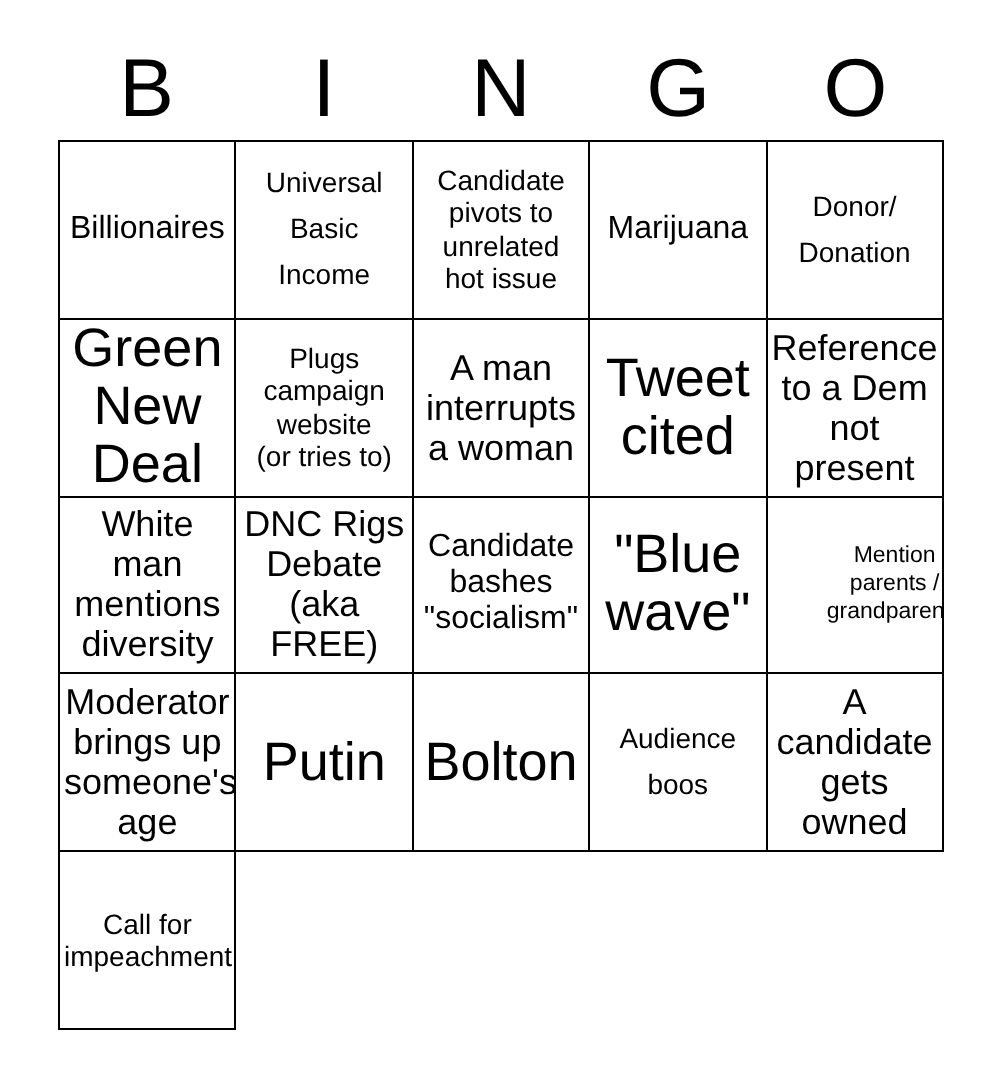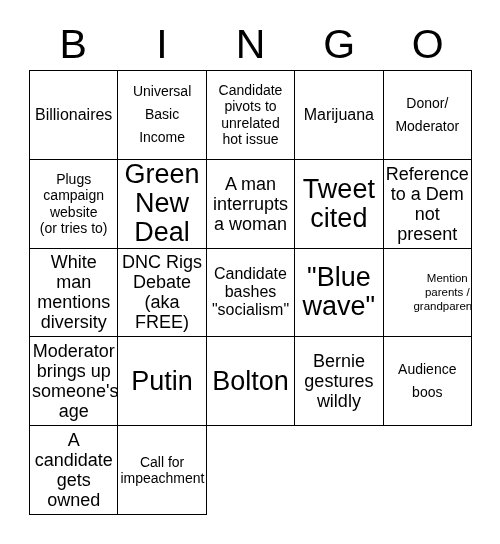--- a/index.html
+++ b/index.html
@@ -116,33 +116,33 @@
         <span class="cell-text">Candidate
 pivots to
 unrelated
 hot issue</span>
       </div>
       <div class="bingo-cell fs-sm">
         <span class="cell-text">Marijuana</span>
       </div>
       <div class="bingo-cell fs-lg">
         <span class="cell-text">Donor/
-Moderator</span>
+Donation</span>
+      </div>
+      <div class="bingo-cell fs-xxl">
+        <span class="cell-text">Green
+New
+Deal</span>
       </div>
       <div class="bingo-cell fs-xs">
         <span class="cell-text">Plugs
 campaign
 website
 (or tries to)</span>
       </div>
-      <div class="bingo-cell fs-xxl">
-        <span class="cell-text">Green
-New
-Deal</span>
-      </div>
       <div class="bingo-cell fs-md">
         <span class="cell-text">A man
 interrupts
 a woman</span>
       </div>
       <div class="bingo-cell fs-xxl">
         <span class="cell-text">Tweet
 cited</span>
       </div>
       <div class="bingo-cell fs-md">
@@ -182,25 +182,20 @@
 brings up
 someone's
 age</span>
       </div>
       <div class="bingo-cell fs-xxl">
         <span class="cell-text">Putin</span>
       </div>
       <div class="bingo-cell fs-xxl">
         <span class="cell-text">Bolton</span>
       </div>
-      <div class="bingo-cell fs-md">
-        <span class="cell-text">Bernie
-gestures
-wildly</span>
-      </div>
       <div class="bingo-cell fs-lg">
         <span class="cell-text">Audience
 boos</span>
       </div>
       <div class="bingo-cell fs-md">
         <span class="cell-text">A
 candidate
 gets
 owned</span>
       </div>

